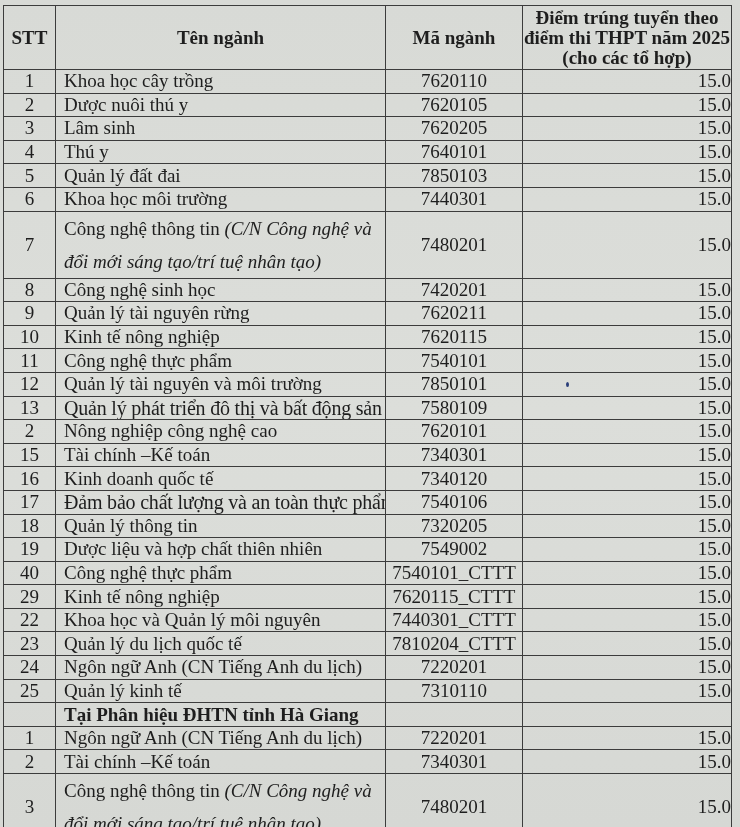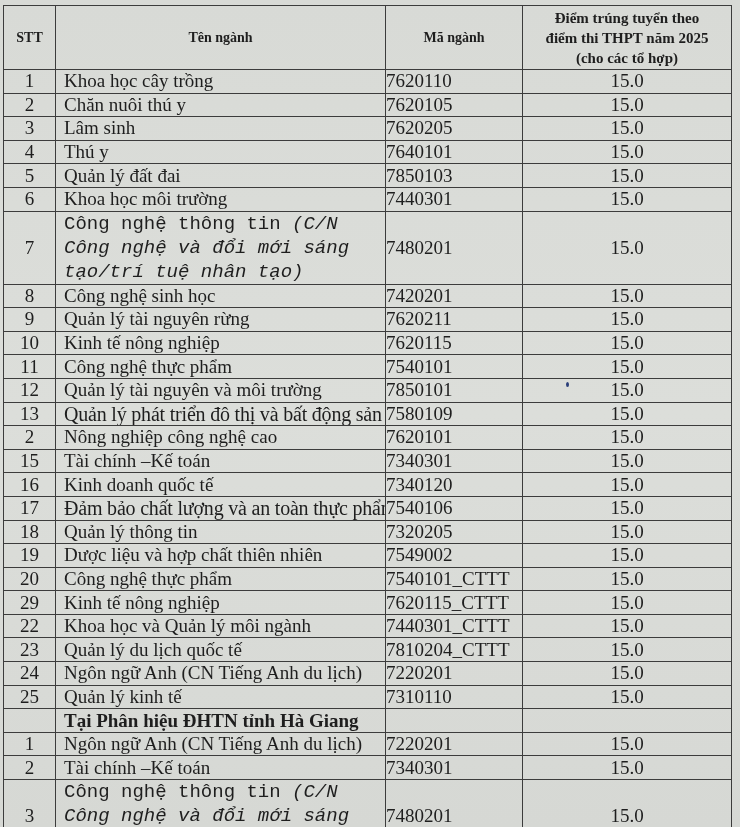--- a/index.html
+++ b/index.html
@@ -25,30 +25,30 @@
     padding: 0;
     font-size: 19px;
     line-height: 22px;
     vertical-align: middle;
   }
   th {
     font-weight: bold;
     text-align: center;
     height: 63px;
   }
-  th.score-h { font-size: 15px; line-height: 20px; }
-  th.big { font-size: 14px; }
+  th.score-h { font-size: 19px; line-height: 20px; }
+  th.big { font-size: 19px; }
   td { height: 22.6px; }
   td.stt { text-align: center; }
   td.name { padding-left: 8px; white-space: nowrap; overflow: hidden; }
   td.name.small { font-size: 20px; letter-spacing: -0.2px; }
-  td.code { text-align: left; }
-  td.score { text-align: center; }
+  td.code { text-align: center; }
+  td.score { text-align: right; }
   tr.double td { height: 47px; }
-  tr.double td.name { white-space: normal; line-height: 24px; font-family: Liberation Mono, monospace; }
+  tr.double td.name { white-space: normal; line-height: 33px; }
   tr.section td.name { font-weight: bold; }
   .ital { font-style: italic; }
   .dot {
     position: absolute; left: 566px; top: 382px; width: 3px; height: 5px;
     background: #2b3f7a; border-radius: 50%;
   }
 </style>
 </head>
 <body>
 
@@ -74,21 +74,21 @@
     </thead>
     <tbody id="tbody">
         <tr>
           <td class="stt">1</td>
           <td class="name">Khoa học cây trồng</td>
           <td class="code">7620110</td>
           <td class="score">15.0</td>
         </tr>
         <tr>
           <td class="stt">2</td>
-          <td class="name">Chăn nuôi thú y</td>
+          <td class="name">Dược nuôi thú y</td>
           <td class="code">7620105</td>
           <td class="score">15.0</td>
         </tr>
         <tr>
           <td class="stt">3</td>
           <td class="name">Lâm sinh</td>
           <td class="code">7620205</td>
           <td class="score">15.0</td>
         </tr>
         <tr>
@@ -181,34 +181,34 @@
           <td class="code">7320205</td>
           <td class="score">15.0</td>
         </tr>
         <tr>
           <td class="stt">19</td>
           <td class="name">Dược liệu và hợp chất thiên nhiên</td>
           <td class="code">7549002</td>
           <td class="score">15.0</td>
         </tr>
         <tr>
-          <td class="stt">20</td>
+          <td class="stt">40</td>
           <td class="name">Công nghệ thực phẩm</td>
           <td class="code">7540101_CTTT</td>
           <td class="score">15.0</td>
         </tr>
         <tr>
           <td class="stt">29</td>
           <td class="name">Kinh tế nông nghiệp</td>
           <td class="code">7620115_CTTT</td>
           <td class="score">15.0</td>
         </tr>
         <tr>
           <td class="stt">22</td>
-          <td class="name">Khoa học và Quản lý môi ngành</td>
+          <td class="name">Khoa học và Quản lý môi nguyên</td>
           <td class="code">7440301_CTTT</td>
           <td class="score">15.0</td>
         </tr>
         <tr>
           <td class="stt">23</td>
           <td class="name">Quản lý du lịch quốc tế</td>
           <td class="code">7810204_CTTT</td>
           <td class="score">15.0</td>
         </tr>
         <tr>

